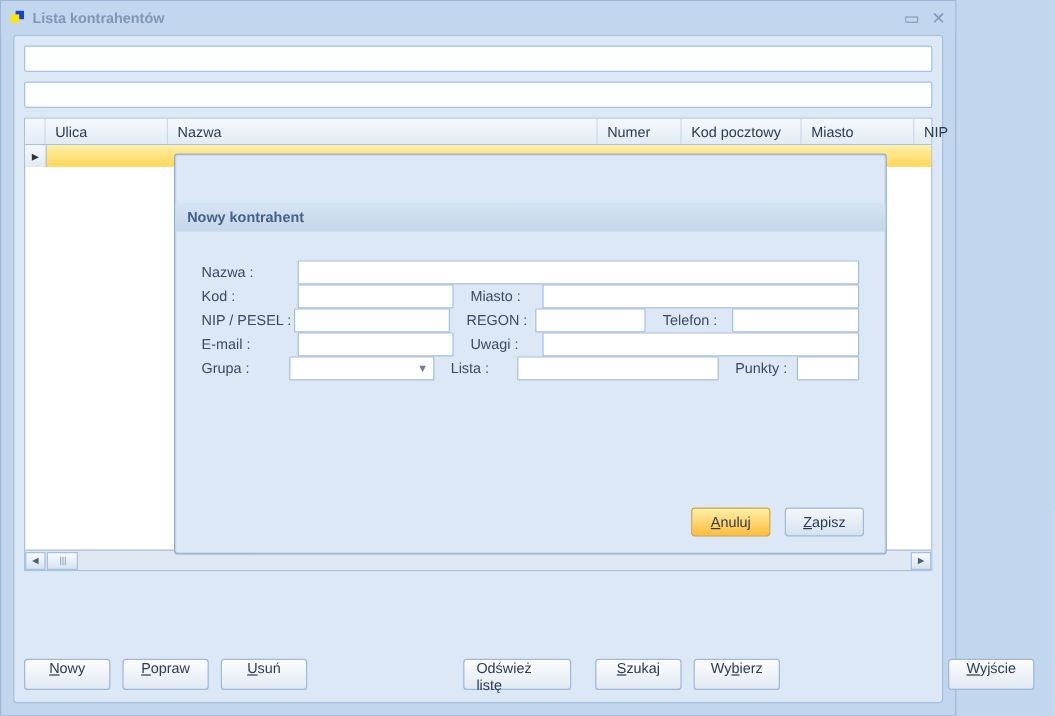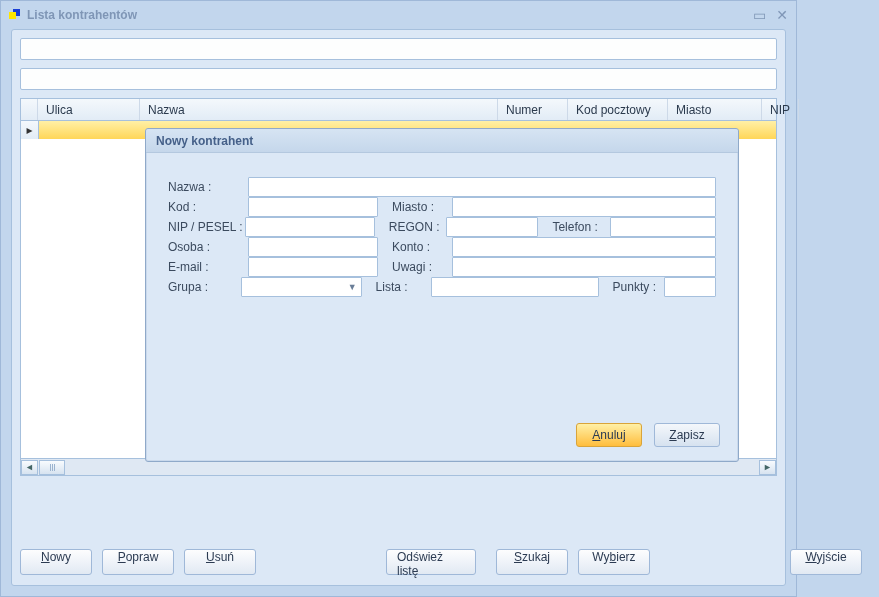--- a/index.html
+++ b/index.html
@@ -147,20 +147,21 @@
   }
   .dialog-title {
     height: 24px;
     background: linear-gradient(#d6e4f3,#c5d7eb);
     border-bottom:1px solid #b4c8df;
     display:flex; align-items:center;
     padding: 0 10px;
     font-weight:bold;
     color:#456089;
     border-radius: 3px 3px 0 0;
+    margin-top: 40px;
   }
   .dialog-body {
     padding: 24px 22px 10px 22px;
   }
   .drow { display:flex; align-items:center; }
   .dlabel { width:80px; color:#3b4a5e; }
   .dlabel2 { width:60px; color:#3b4a5e; text-align:left; margin-left:14px;}
   .dinp {
     height:20px; background:#fff; border:1px solid #a6c0dd;
     border-radius:1px; padding:0 4px;
@@ -276,26 +277,20 @@
 
       <div class="drow">
         <div class="dlabel">NIP / PESEL :</div>
         <input class="dinp" style="width: 130px;">
         <div class="dlabel2">REGON :</div>
         <input class="dinp" style="width: 92px;">
         <div class="dlabel2">Telefon :</div>
         <input class="dinp" style="width: 106px;">
       </div>
 
-      <div class="drow">
-        <div class="dlabel">Osoba :</div>
-        <input class="dinp" style="width: 130px;">
-        <div class="dlabel2">Konto :</div>
-        <input class="dinp" style="flex: 1 1 0%;">
-      </div>
 
       <div class="drow">
         <div class="dlabel">E-mail :</div>
         <input class="dinp" style="width: 130px;">
         <div class="dlabel2">Uwagi :</div>
         <input class="dinp" style="flex: 1 1 0%;">
       </div>
 
       <div class="drow">
         <div class="dlabel">Grupa :</div>

